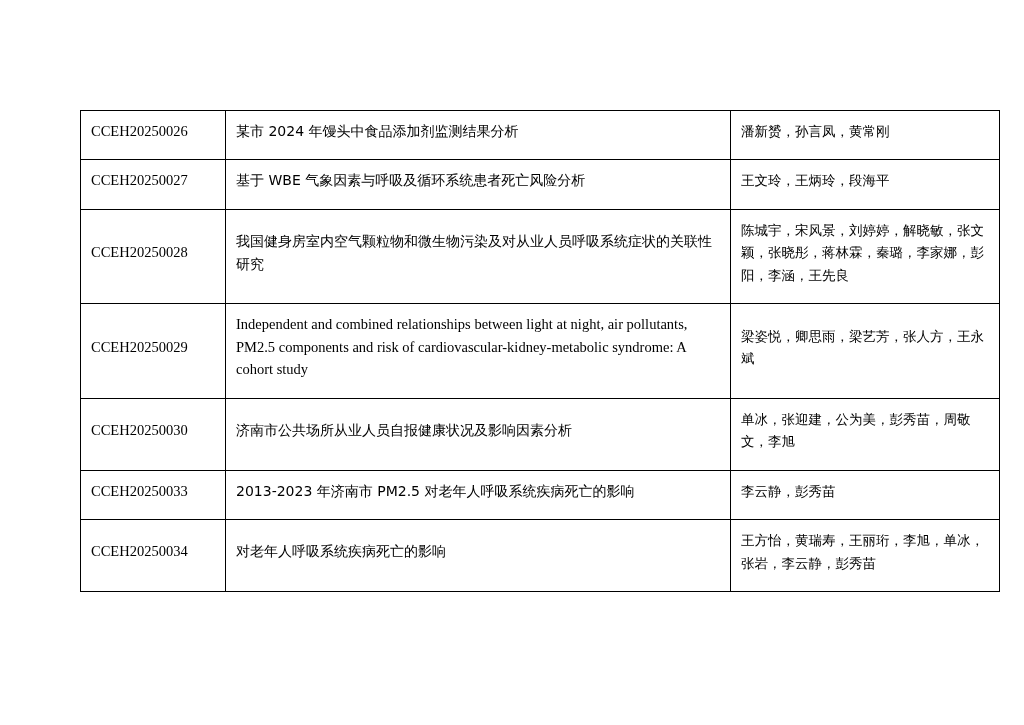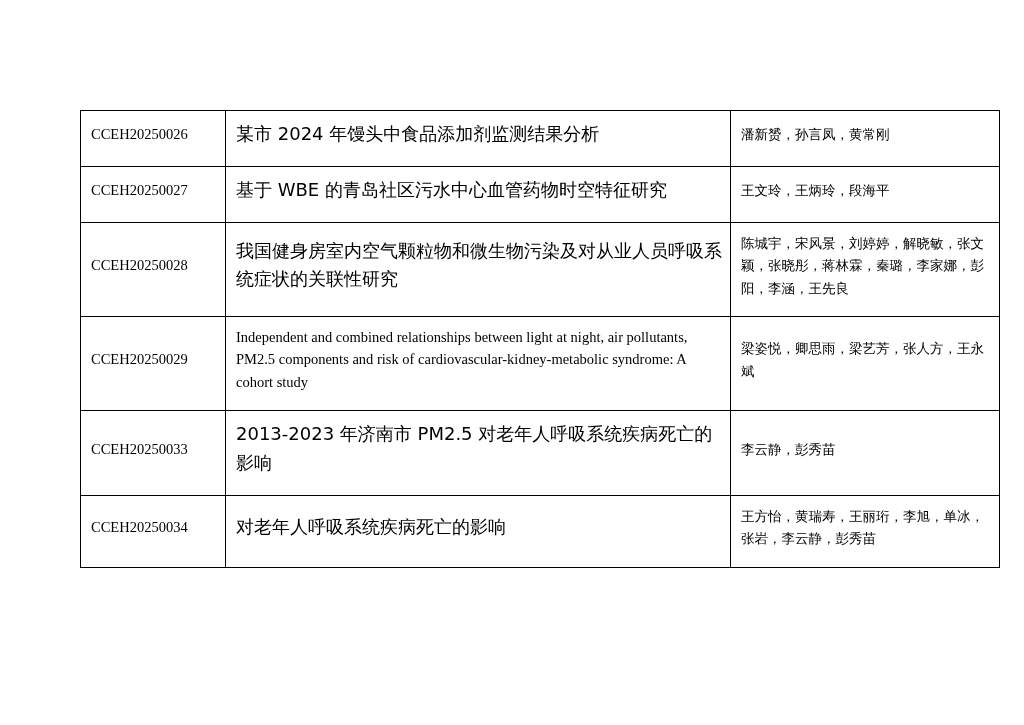--- a/index.html
+++ b/index.html
@@ -51,21 +51,21 @@
   td.col-authors {
     width: 250px;
     padding-left: 10px;
     border-radius: 16px;
   }
   .title-en {
     font-family: "Liberation Serif", "DejaVu Serif", serif;
   }
   .title-zh {
     font-family: "DejaVu Sans", "Liberation Sans", sans-serif;
-    font-size: 18px;
+    font-size: 14px;
     line-height: 1.6;
   }
   .authors-zh {
     font-family: "DejaVu Sans", "Liberation Sans", sans-serif;
     font-size: 13.5px;
     line-height: 1.65;
   }
 </style>
 </head>
 <body>
@@ -74,32 +74,37 @@
   <div class="table-wrap">
     <table class="doc-table">
       <tbody>
         <tr>
           <td class="col-code">CCEH20250026</td>
           <td class="col-title"><span class="title-zh">某市 2024 年馒头中食品添加剂监测结果分析</span></td>
           <td class="col-authors"><span class="authors-zh">潘新赟，孙言凤，黄常刚</span></td>
         </tr>
         <tr>
           <td class="col-code">CCEH20250027</td>
-          <td class="col-title"><span class="title-zh">基于 WBE 的青岛社区污水中心血管药物时空特征研究</span></td>
+          <td class="col-title"><span class="title-zh">基于 WBE 气象因素与呼吸及循环系统患者死亡风险分析</span></td>
           <td class="col-authors"><span class="authors-zh">王文玲，王炳玲，段海平</span></td>
         </tr>
         <tr>
           <td class="col-code">CCEH20250028</td>
           <td class="col-title"><span class="title-zh">我国健身房室内空气颗粒物和微生物污染及对从业人员呼吸系统症状的关联性研究</span></td>
           <td class="col-authors"><span class="authors-zh">陈城宇，宋风景，刘婷婷，解晓敏，张文颖，张晓彤，蒋林霖，秦璐，李家娜，彭阳，李涵，王先良</span></td>
         </tr>
         <tr>
           <td class="col-code">CCEH20250029</td>
           <td class="col-title"><span class="title-en">Independent and combined relationships between light at night,  air pollutants, PM2.5 components and risk of cardiovascular-kidney-metabolic syndrome: A cohort study</span></td>
           <td class="col-authors"><span class="authors-zh">梁姿悦，卿思雨，梁艺芳，张人方，王永斌</span></td>
+        </tr>
+        <tr>
+          <td class="col-code">CCEH20250030</td>
+          <td class="col-title"><span class="title-zh">济南市公共场所从业人员自报健康状况及影响因素分析</span></td>
+          <td class="col-authors"><span class="authors-zh">单冰，张迎建，公为美，彭秀苗，周敬文，李旭</span></td>
         </tr>
         <tr>
           <td class="col-code">CCEH20250033</td>
           <td class="col-title"><span class="title-zh">2013-2023 年济南市 PM2.5 对老年人呼吸系统疾病死亡的影响</span></td>
           <td class="col-authors"><span class="authors-zh">李云静，彭秀苗</span></td>
         </tr>
         <tr>
           <td class="col-code">CCEH20250034</td>
           <td class="col-title"><span class="title-zh">对老年人呼吸系统疾病死亡的影响</span></td>
           <td class="col-authors"><span class="authors-zh">王方怡，黄瑞寿，王丽珩，李旭，单冰，张岩，李云静，彭秀苗</span></td>

